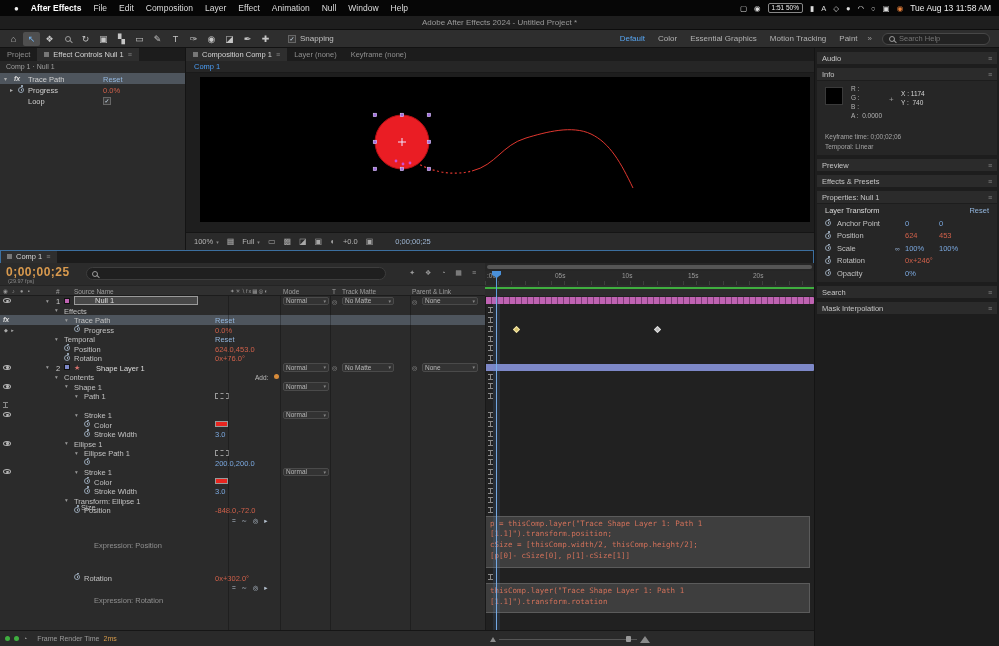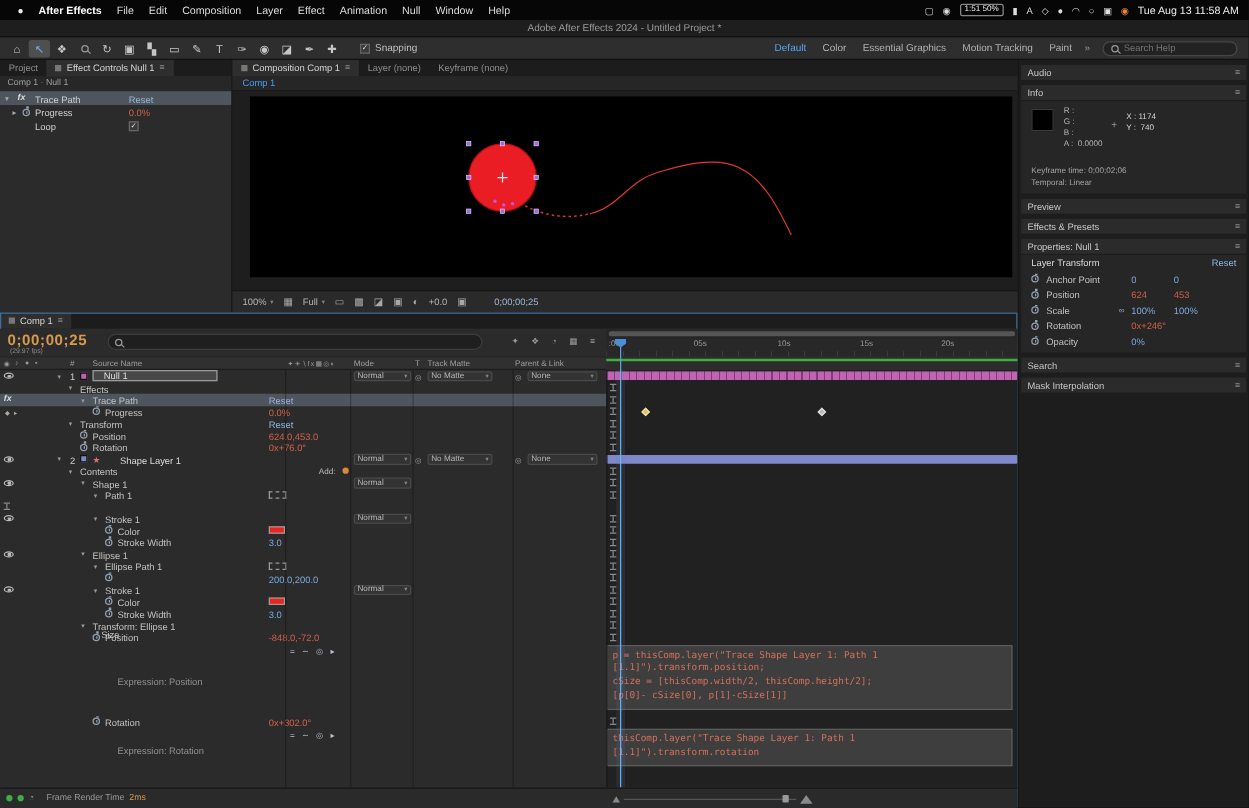--- a/index.html
+++ b/index.html
@@ -124,21 +124,21 @@
   .cti-line{position:absolute;left:496px;width:1px;top:0;bottom:0;background:rgba(120,175,235,.95);z-index:9}
   .tl-row{display:flex;height:9.5px;position:relative;z-index:2}
   .tl-left{width:485px;flex:none;position:relative}
   .tl-row.sel .tl-left{background:#4e555d}
   .tl-right{flex:1;position:relative}
   .arrow{position:absolute;top:1.5px;font-size:5.5px;color:#999}
   .lnum{position:absolute;top:1px;font-size:7.5px;color:#ccc}
   .chip{position:absolute;top:1.5px;width:6px;height:6px;border:1px solid #111}
   .star{position:absolute;top:1px;font-size:7px;color:#d8736f}
   .lname{position:absolute;top:1px;font-size:7.5px;color:#ddd;white-space:nowrap}
-  .lname.boxed{top:0;height:9px;line-height:8px;width:100px;border:1px solid #9a9a9a;background:#484848;padding:0 8px}
+  .lname.boxed{top:0;height:9px;line-height:8px;width:124px;border:1px solid #9a9a9a;background:#484848;padding:0 20px}
   .plabel{position:absolute;top:1px;font-size:7.5px;color:#c2c2c2;white-space:nowrap}
   .plabel.dim{color:#909090}
   .fxb{position:absolute;top:1px}
   .kf-nav{position:absolute;top:2px;font-size:5px;color:#aaa;letter-spacing:1px}
   .i-clock.tl{top:1.5px}
   .pval2{position:absolute;top:1px;font-size:7.5px;white-space:nowrap}
   .rst{position:absolute;top:1px;font-size:7.5px;color:#93b6dd}
   .cswatch{position:absolute;top:1.5px;width:13px;height:6px;background:#e8251f;border:1px solid #999}
   .pathchip{position:absolute;top:1.5px;width:14px;height:6px;border:1px dashed #9a9a9a}
   .addlbl{position:absolute;top:1.5px;font-size:6.5px;color:#bbb}
@@ -521,21 +521,21 @@
           </div>
           <div class="tl-right">
             <span class="itick"></span>
             <span class="kfd" style="left: 29px;"></span>
             <span class="kfd gray" style="left: 170px;"></span>
           </div>
         </div>
         <div class="tl-row t-group">
           <div class="tl-left">
             <span class="arrow" style="left: 55px;">▾</span>
-            <span class="plabel" style="left: 64px;">Transform</span>
+            <span class="plabel" style="left: 64px;">Temporal</span>
             <span class="rst" style="left: 215px;">Reset</span>
           </div>
           <div class="tl-right">
             <span class="itick"></span>
           </div>
         </div>
         <div class="tl-row t-prop">
           <div class="tl-left">
             <span class="i-clock tl" style="left: 64px;"></span>
             <span class="plabel" style="left: 74px;">Position</span>

